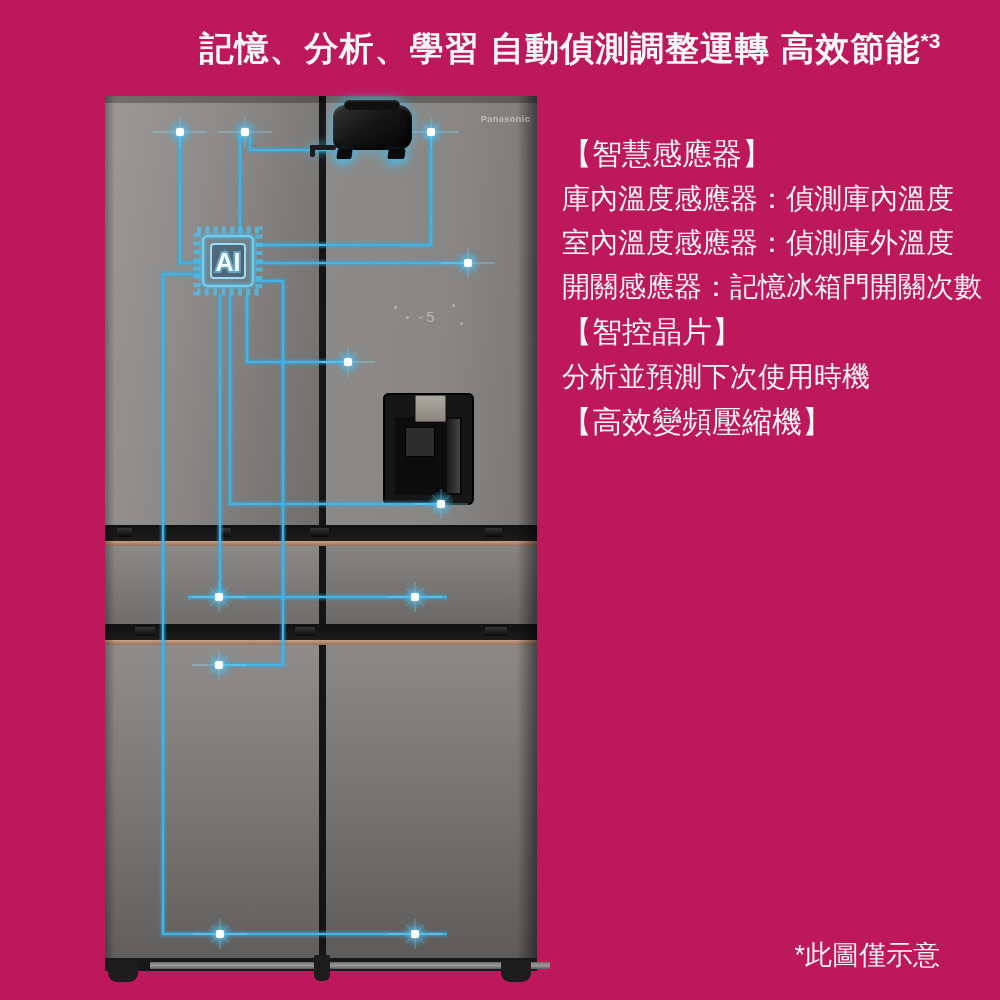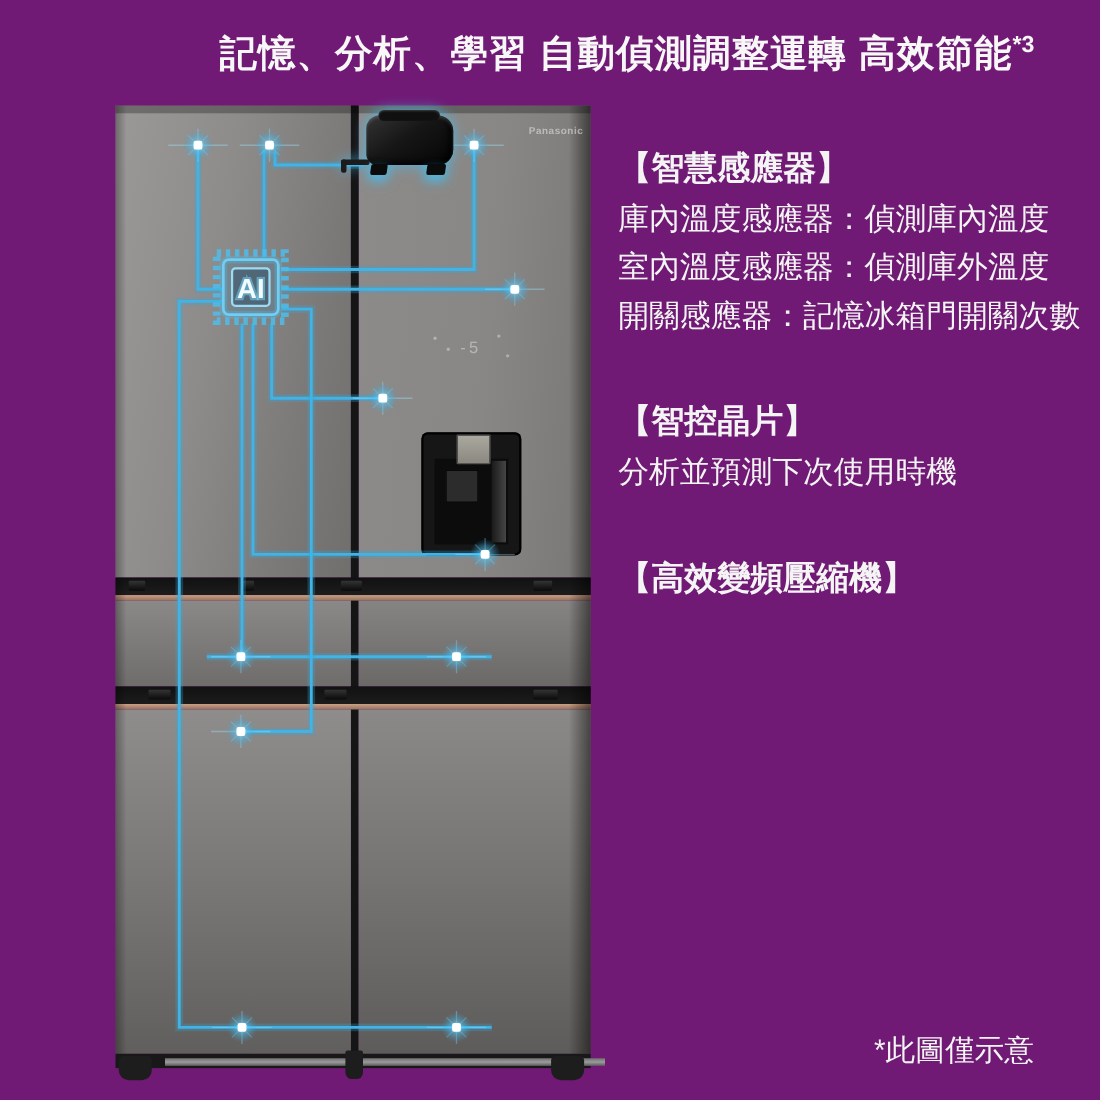--- a/index.html
+++ b/index.html
@@ -1,27 +1,27 @@
 <!DOCTYPE html>
 <html><head>
 <meta charset="utf-8">
 <style>
   html,body{margin:0;padding:0;background:#111;}
-  .canvas{position:relative;width:1000px;height:1000px;background:#701a75;overflow:hidden;
+  .canvas{position:relative;width:1000px;height:1000px;background:#be185d;overflow:hidden;
           font-family:"Liberation Sans",sans-serif;color:#f4f4f4;}
   .canvas *{box-sizing:border-box;}
 
   
   .title{position:absolute;left:140px;right:0;top:26px;text-align:center;
          font-size:34px;font-weight:bold;letter-spacing:1px;color:#f7f7f7;}
   .title sup,.line sup{font-size:62%;vertical-align:super;letter-spacing:0;}
   .features{position:absolute;left:562px;top:131px;width:430px;}
-  .heading{font-size:30px;font-weight:bold;line-height:46px;white-space:nowrap;}
+  .heading{font-size:30px;font-weight:normal;line-height:46px;white-space:nowrap;}
   .line{font-size:28px;line-height:44px;white-space:nowrap;}
-  .section + .section{margin-top:52px;}
+  .section + .section{}
   .footnote{position:absolute;top:937px;right:60px;font-size:27px;color:#f4f4f4;}
 
   
   .fridge{position:absolute;left:105px;top:96px;width:384px;height:888px;}
   .panel{position:absolute;}
   .door-top-left {left:0;top:0;width:214px;height:429px;
     background:linear-gradient(100deg,#9b9997 0%,#8e8c8a 40%,#7c7a78 75%,#716f6d 100%);}
   .door-top-right{left:221px;top:0;width:211px;height:429px;
     background:linear-gradient(95deg,#8d8b89 0%,#898785 55%,#797775 100%);}
   .divider{left:214px;top:0;width:7px;height:862px;background:#151515;}

